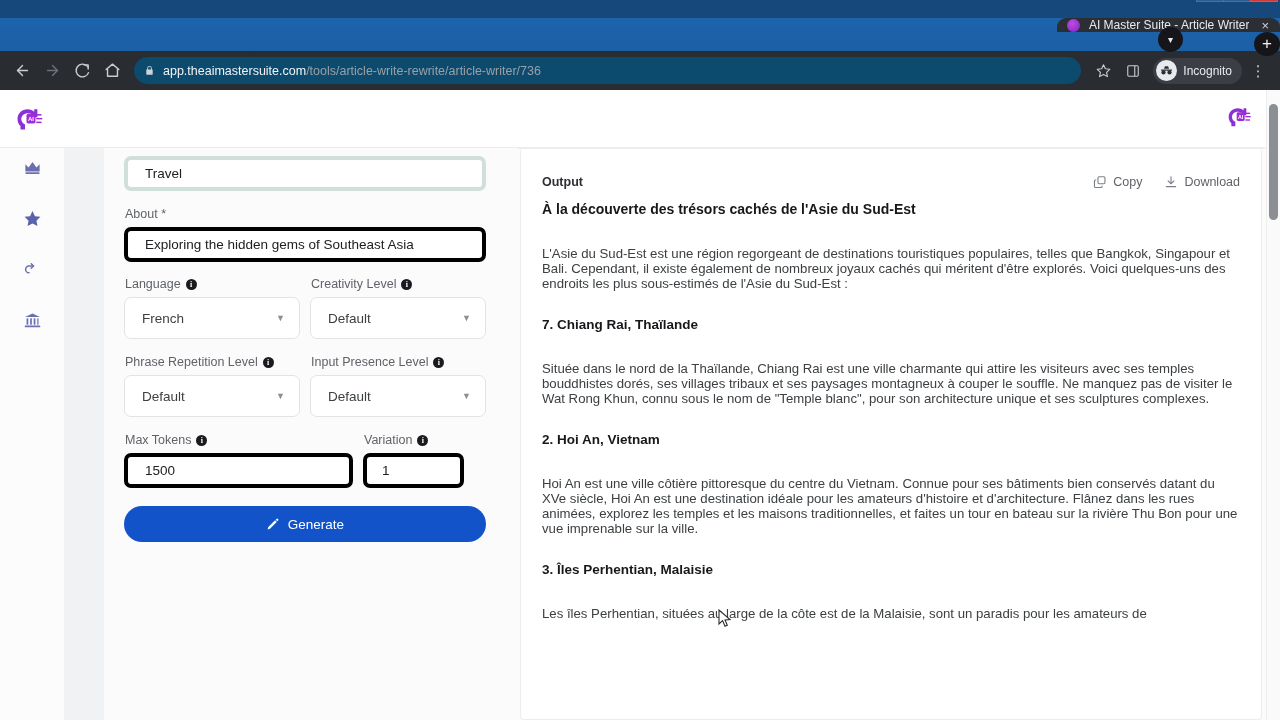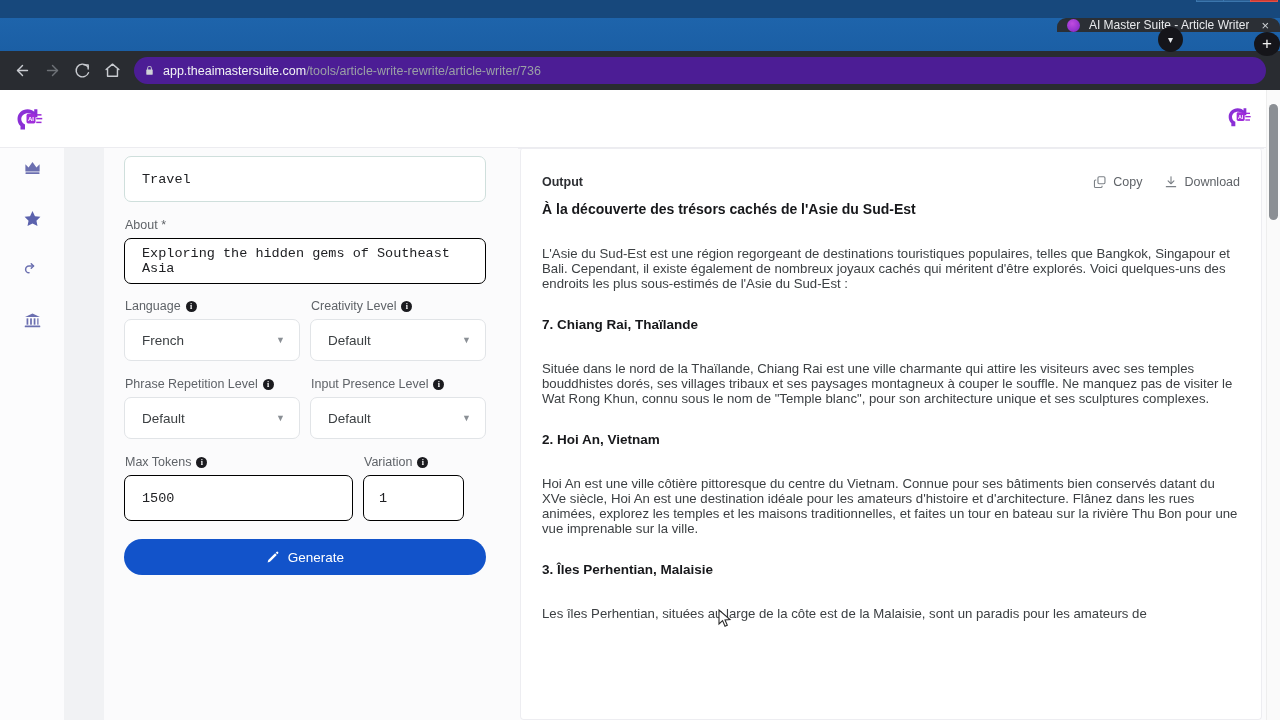--- a/index.html
+++ b/index.html
@@ -79,21 +79,21 @@
     display:flex; align-items:center; gap: 2px;
     padding: 0 8px;
   }
   .tb-icon {
     width: 28px; height: 28px; border-radius: 50%;
     display:flex; align-items:center; justify-content:center;
     color:#c9ccd1; flex:none;
   }
   .omnibox {
     flex: 1; height: 27px; margin: 0 6px;
-    background: #4c1d95; border-radius: 14px;
+    background: #0c4a6e; border-radius: 14px;
     display:flex; align-items:center; padding: 0 10px; gap: 8px;
     overflow: hidden;
   }
   .omnibox .url { font-size: 12.5px; color: #9aa0a6; white-space: nowrap; }
   .omnibox .url b { color:#f1f3f4; font-weight: 400; }
   .tb-right { display:flex; align-items:center; gap: 2px; }
   .incognito-pill {
     display:flex; align-items:center; gap:6px;
     height: 26px; padding: 0 10px 0 3px; border-radius: 14px;
     background:#3b3f45; color:#e8eaed; font-size: 12px; margin-left: 4px;
@@ -141,23 +141,23 @@
   .fld-label {
     font-size: 12.5px; color:#5f6368; margin: 0 0 6px 1px;
     display:flex; align-items:center; gap:5px;
   }
   .info-dot {
     width:11px;height:11px;border-radius:50%;background:#1b1b1f;color:#fff;
     font-size:8px; line-height:11px; text-align:center; font-weight:bold;
     display:inline-block; font-family:"Liberation Serif", serif;
   }
   .txt-input {
-    width:100%; height: 46px; border:1px solid #000000; border-radius:7px;
+    width:100%; height: 35px; border:4px solid #000000; border-radius:7px;
     background:#fff; display:flex; align-items:center; padding: 0 17px;
-    font-size: 13.5px; color:#202124;font-family:Liberation Mono, monospace;
+    font-size: 13.5px; color:#202124;
   }
   .txt-input.focused { border-color:#cfdfdc; }
   .row2 { display:flex; gap: 10px; }
   .row2 > div { flex:1; }
   .select {
     width:100%; height:42px; border:1px solid #e1e4e7; border-radius:7px;
     background:#fff; display:flex; align-items:center; justify-content:space-between;
     padding: 0 14px 0 17px; font-size: 13.5px; color:#3c4043;
   }
   .caret { color:#8a8f95; font-size:9px; }
@@ -263,20 +263,45 @@
 
     <div class="omnibox">
       <span style="display:flex;color:#cfd3d7">
         <svg width="11" height="11" viewBox="0 0 24 24" fill="currentColor">
             <path d="M12 2a5 5 0 0 0-5 5v3H6a1 1 0 0 0-1 1v9a1 1 0 0 0 1 1h12a1 1 0 0 0 1-1v-9a1 1 0 0 0-1-1h-1V7a5 5 0 0 0-5-5zm0 2a3 3 0 0 1 3 3v3H9V7a3 3 0 0 1 3-3z"></path>
           </svg>
       </span>
       <span class="url"><b>app.theaimastersuite.com</b><span>/tools/article-write-rewrite/article-writer/736</span></span>
     </div>
 
+    <div class="tb-right">
+      <div class="tb-icon">
+        <svg width="15" height="15" viewBox="0 0 24 24" fill="none" stroke="currentColor" stroke-width="1.8" stroke-linejoin="round">
+            <polygon points="12 2.8 15 9.3 22 10.1 16.9 14.9 18.3 21.8 12 18.3 5.7 21.8 7.1 14.9 2 10.1 9 9.3"></polygon>
+          </svg>
+      </div>
+      <div class="tb-icon">
+        <svg width="14" height="14" viewBox="0 0 24 24" fill="none" stroke="currentColor" stroke-width="1.9">
+            <rect x="3" y="3" width="18" height="18" rx="2"></rect>
+            <line x1="15" y1="3" x2="15" y2="21"></line>
+          </svg>
+      </div>
+      <div class="incognito-pill">
+        <span class="incognito-av">
+          <svg width="15" height="15" viewBox="0 0 24 24" fill="#2b2f35">
+              <path d="M9.5 5h5l1.6 4.2H7.9L9.5 5z"></path>
+              <circle cx="7.2" cy="15" r="3.4"></circle>
+              <circle cx="16.8" cy="15" r="3.4"></circle>
+              <rect x="3" y="10.4" width="18" height="1.9" rx="1"></rect>
+            </svg>
+        </span>
+        <span>Incognito</span>
+      </div>
+      <div class="tb-icon" style="font-size:15px">⋮</div>
+    </div>
   </div>
 
   <div class="viewport">
 
     <div class="app-header">
       <span class="brand-logo">
         <svg width="36" height="36" viewBox="0 0 48 48">
           <path d="M10 24c0-7.5 6-13 13.5-13 3.6 0 6.6 1.2 8.8 3.2v-3.2h4.2v10.5h-4.2v-1.3c-1.8-2.4-4.8-4-8.3-4C18.8 16.2 15 19.6 15 24c0 3.3 2 6.1 5 7.3V38h-6v-4.6C11.6 31.2 10 27.8 10 24z" fill="#8b2fd6"></path>
           <rect x="22" y="17" width="12" height="13" rx="2.2" fill="#a02ddb"></rect>
           <text x="28" y="26.6" font-size="8" font-weight="bold" fill="#fff" text-anchor="middle" font-family="Liberation Sans, sans-serif">AI</text>

